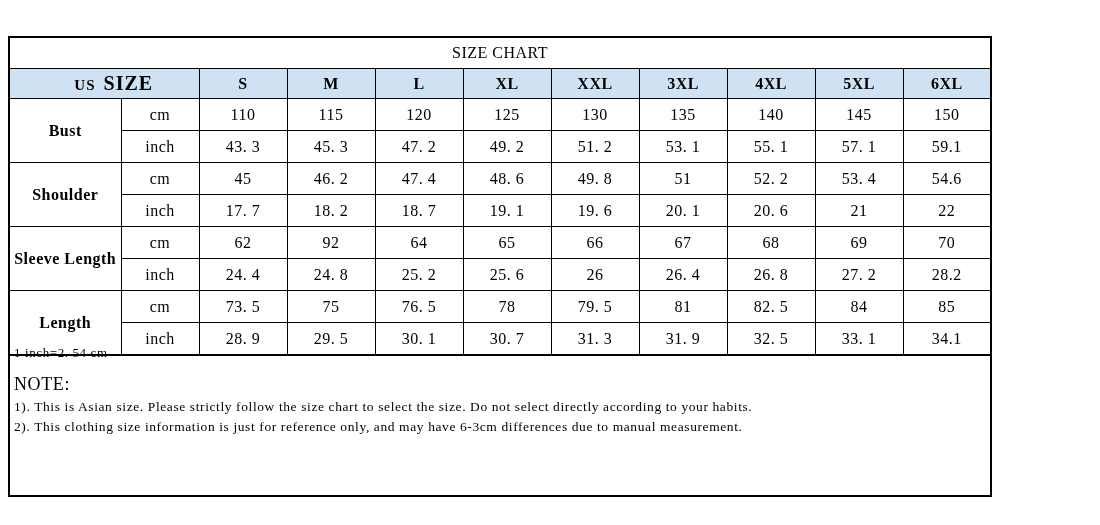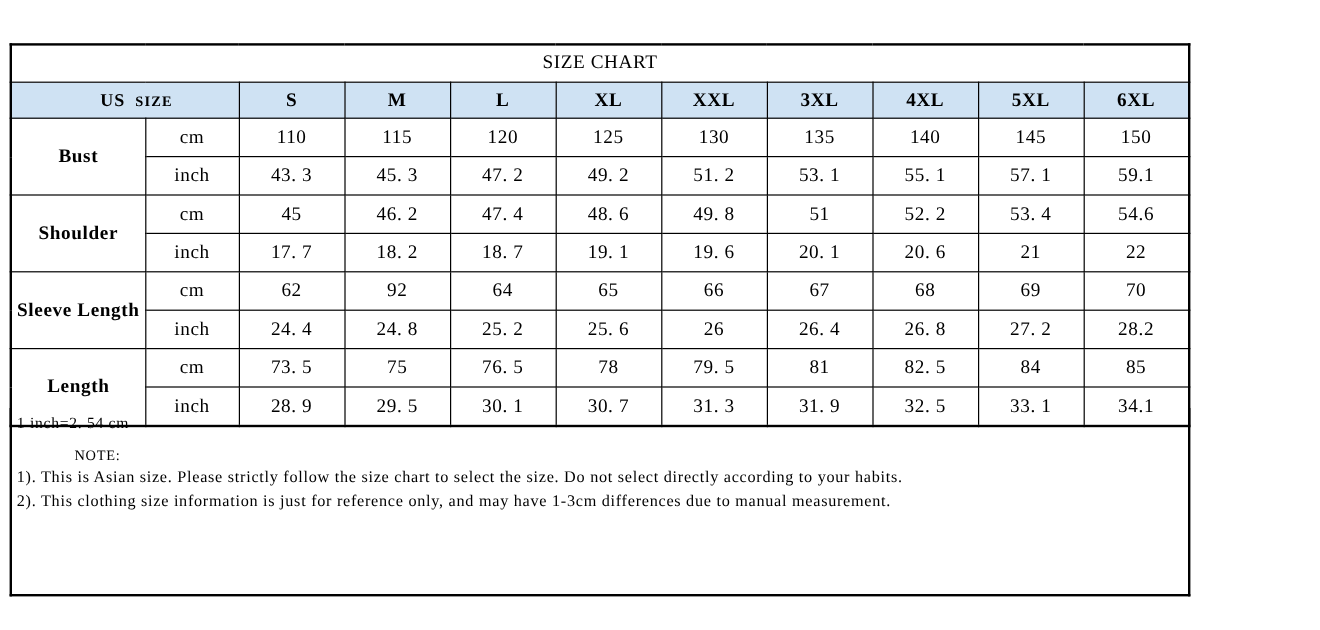--- a/index.html
+++ b/index.html
@@ -50,21 +50,21 @@
     text-align: left;
     padding-left: 20px;
     background: #cfe2f3;
     font-weight: normal;
   }
   .us-big {
     font-size: 15px;
     letter-spacing: 1px;
   }
   .us-small {
-    font-size: 12px;
+    font-size: 20px;
     font-weight: bold;
     letter-spacing: 1px;
     padding-left: 8px;
   }
   .measure-cell {
     font-weight: bold;
     font-size: 14px;
     letter-spacing: 0px;
   }
   .unit-cell {
@@ -93,22 +93,21 @@
     font-size: 13.5px;
     line-height: 1.45;
     letter-spacing: 0.6px;
     height: 157px;
   }
   .notes .conv {
     font-size: 13px;
     margin-bottom: 8px;
   }
   .notes .note-head {
-    font-size: 12px;
-    margin-left: 48px;
+    font-size: 18px;
   }
   .notes p {
     margin: 0;
   }
 </style>
 </head>
 <body>
 
 <div id="chart-wrap">
   <table class="size-chart">
@@ -248,14 +247,14 @@
         <td class="data-cell">34.1</td>
       </tr>
     </tbody>
   </table>
 </div>
 
 <div class="notes">
   <p class="conv">1 inch=2. 54 cm</p>
   <p class="note-head">NOTE:</p>
   <p>1). This is Asian size. Please strictly follow the size chart to select the size. Do not select directly according to your habits.</p>
-  <p>2). This clothing size information is just for reference only, and may have 1-3cm differences due to manual measurement.</p>
+  <p>2). This clothing size information is just for reference only, and may have 6-3cm differences due to manual measurement.</p>
 </div>
 
 </body></html>

